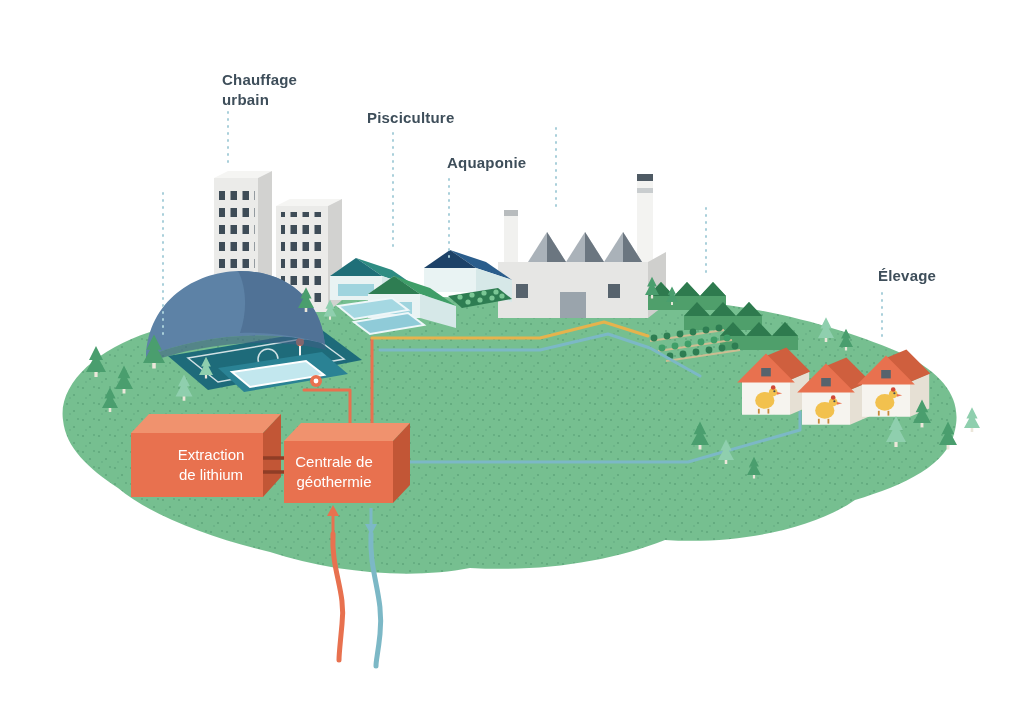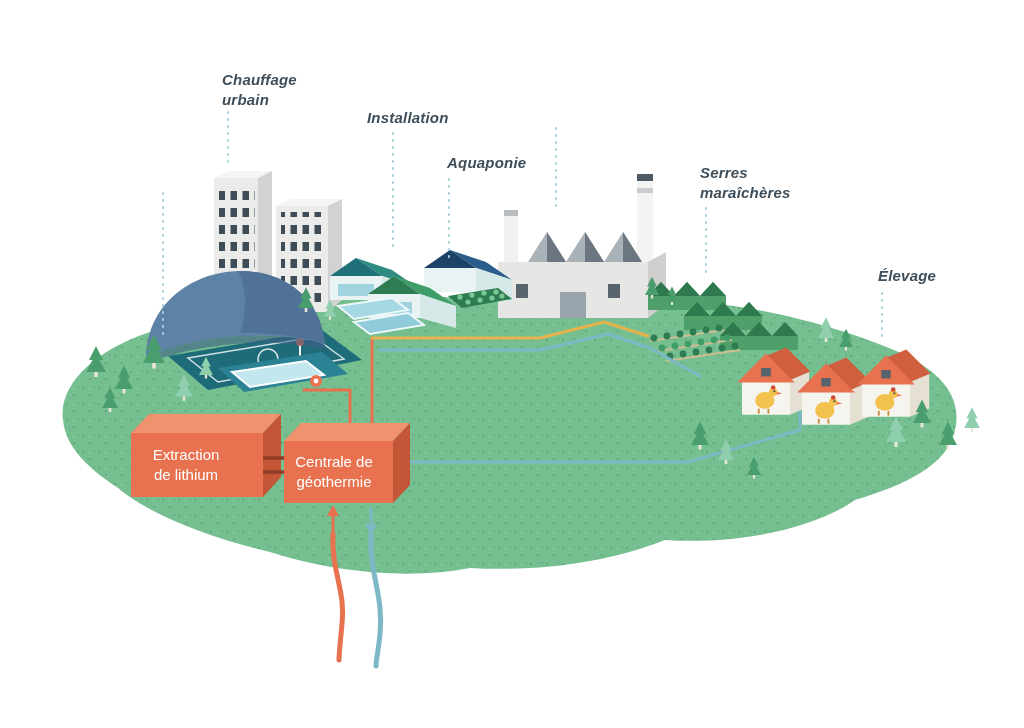--- a/index.html
+++ b/index.html
@@ -1,20 +1,20 @@
 <!DOCTYPE html>
 <html><head>
 <meta charset="utf-8">
 <style>
   html,body{margin:0;padding:0;background:#ffffff;}
   .stage{position:relative;width:1024px;height:728px;background:#ffffff;overflow:hidden;
          font-family:"Liberation Sans",sans-serif;}
   .scene{position:absolute;left:0;top:0;}
   .label{position:absolute;font-weight:700;font-size:15px;line-height:1.35;color:#3e4e5a;
-         white-space:pre-line;letter-spacing:.2px;font-style:italic;}
+         white-space:pre-line;letter-spacing:.2px;}
   .box-label{position:absolute;font-weight:400;font-size:15px;line-height:1.3;color:#ffffff;
          text-align:center;white-space:pre-line;}
 </style>
 </head>
 <body>
 
 <div class="stage">
 
 <svg class="scene" width="1024" height="728" viewBox="0 0 1024 728" xmlns="http://www.w3.org/2000/svg">
   <defs>
@@ -261,24 +261,22 @@
     <line x1="393" y1="133" x2="393" y2="248"></line>
     <line x1="449" y1="179" x2="449" y2="258"></line>
     <line x1="556" y1="128" x2="556" y2="208"></line>
     <line x1="706" y1="208" x2="706" y2="274"></line>
     <line x1="882" y1="293" x2="882" y2="336"></line>
   </g>
 </svg>
 
 <div class="label" style="left:222px;top:70px;">Chauffage
 urbain</div>
-<div class="label" style="left:367px;top:108px;">Installation</div>
+<div class="label" style="left:367px;top:108px;">Pisciculture</div>
 <div class="label" style="left:432px;top:153px;margin-left:15px;">Aquaponie</div>
-<div class="label" style="left:700px;top:163px;">Serres
-maraîchères</div>
 <div class="label" style="left:878px;top:266px;">Élevage</div>
 
-<div class="box-label" style="left:120px;top:445px;width:132px;">Extraction
+<div class="box-label" style="left:145px;top:445px;width:132px;">Extraction
 de lithium</div>
 <div class="box-label" style="left:284px;top:452px;width:100px;">Centrale de
 géothermie</div>
 
 </div>
 
 </body></html>

